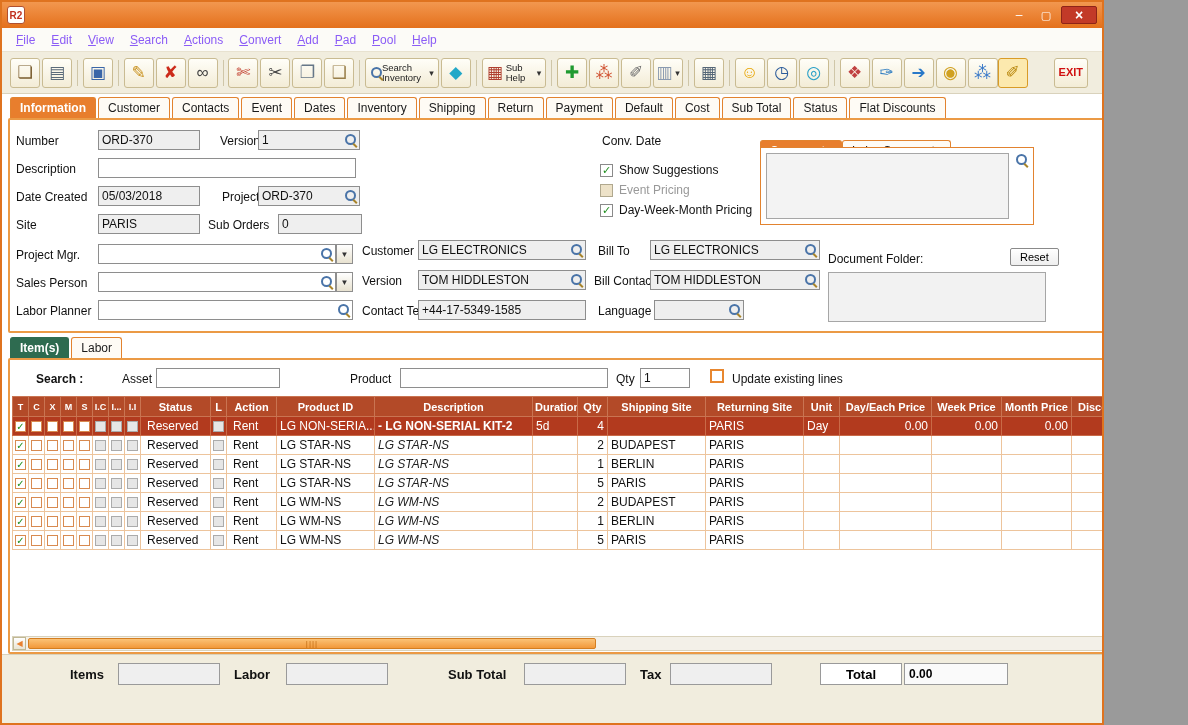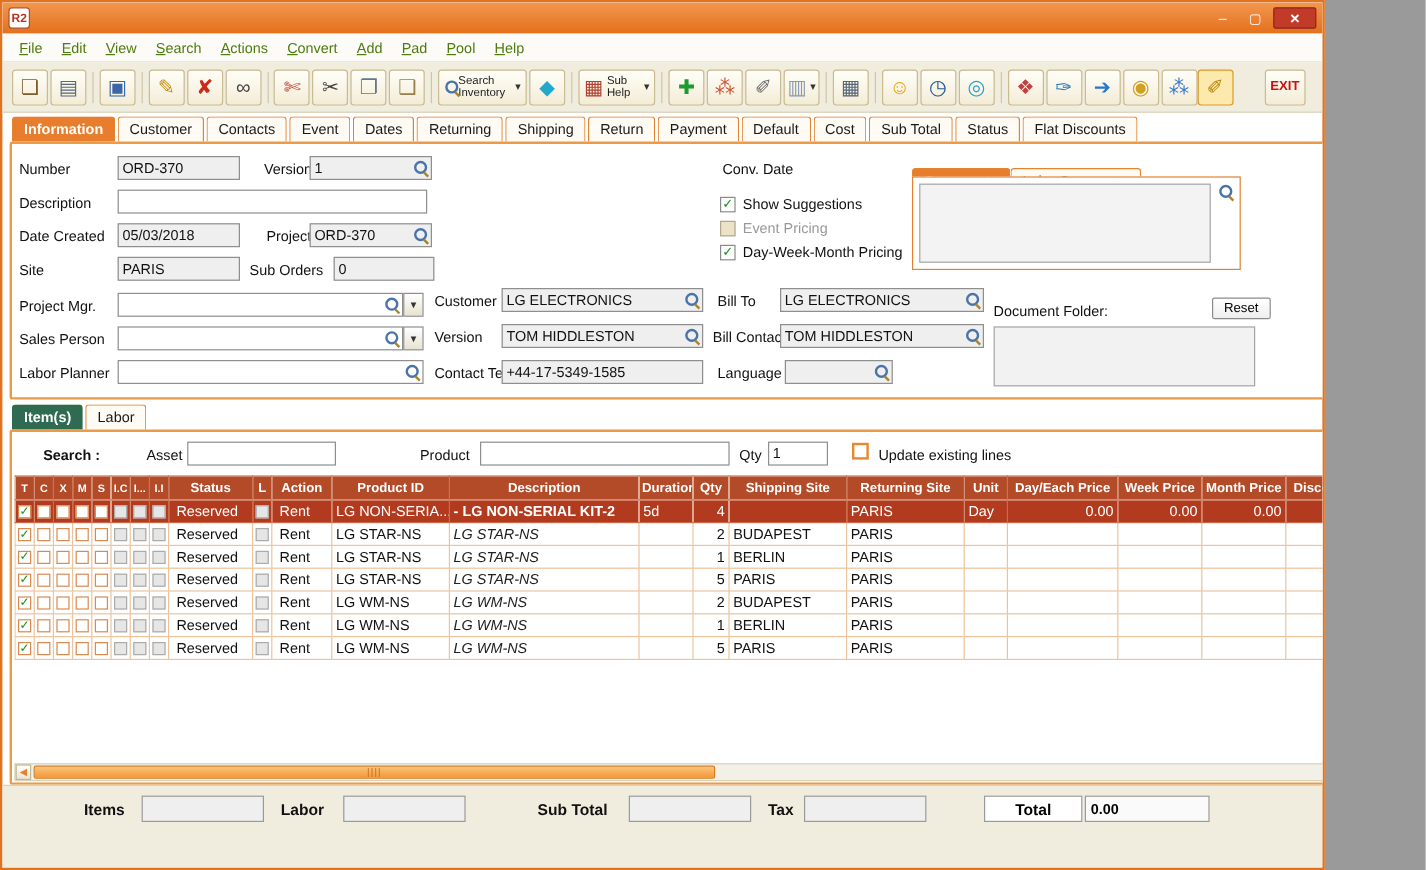--- a/index.html
+++ b/index.html
@@ -8,21 +8,21 @@
 
 .titlebar{position:absolute;left:0;top:0;right:0;height:26px;background:linear-gradient(#F2974F,#E4701C);display:flex;align-items:center;padding:0 5px}
 .appicon{width:18px;height:18px;background:#fff;border:1px solid #b05030;border-radius:3px;color:#C03020;font-size:10px;font-weight:bold;display:flex;align-items:center;justify-content:center;z-index:2}
 .title{position:absolute;left:0;right:0;text-align:center;color:#3d1e06;font-size:13px}
 .wbtns{margin-left:auto;display:flex;gap:3px;z-index:2;align-items:center}
 .wbtn{width:24px;height:18px;display:flex;align-items:center;justify-content:center;color:#fff;font-size:12px;cursor:default}
 .wbtn.max{font-size:11px}
 .wbtn.close{background:#C23A28;border:1px solid #8E2418;border-radius:2px;width:36px;font-size:14px;font-weight:bold}
 
 .menubar{position:absolute;left:0;top:26px;right:0;height:24px;background:#FCFBF7;border-bottom:1px solid #E8E2D0;display:flex;align-items:center;padding:0 6px}
-.menu-item{display:inline-block;padding:2px 8px;font-size:12px;color:#4d7c0f;cursor:default}
+.menu-item{display:inline-block;padding:2px 8px;font-size:12px;color:#8b5cf6;cursor:default}
 .menu-item::first-letter{text-decoration:underline}
 
 .toolbar{position:absolute;left:0;top:50px;right:0;height:42px;background:#F1EDDE;border-bottom:1px solid #D9D2BC;display:flex;align-items:center;padding:0 8px}
 .tbleft,.tbright{display:flex;align-items:center;gap:2px}
 .tbright{margin-left:auto;gap:26px;padding-right:6px}
 .tbtn{height:30px;min-width:30px;background:linear-gradient(#FFFEF8,#F3ECD6);border:1px solid #C9BB92;border-radius:3px;display:flex;align-items:center;justify-content:center;gap:3px;padding:0 4px;cursor:default}
 .tbtn .glyph{font-size:17px;line-height:1}
 .tbtn .tlabel{font-size:9.5px;line-height:10px;text-align:left;color:#222;max-width:52px}
 .tbtn.hl{background:#FCE9AE;border-color:#D99B26}
 .tbtn.exit .tlabel{color:#D01010;font-weight:bold;font-size:11px;line-height:11px;max-width:none}
@@ -228,21 +228,21 @@
         </button>
       </div>
   </div>
 
   <div class="tabbar" data-name="tab-bar">
       <div class="tab sel" data-name="tab-information">Information</div>
       <div class="tab" data-name="tab-customer">Customer</div>
       <div class="tab" data-name="tab-contacts">Contacts</div>
       <div class="tab" data-name="tab-event">Event</div>
       <div class="tab" data-name="tab-dates">Dates</div>
-      <div class="tab" data-name="tab-schedules">Returning</div>
+      <div class="tab" data-name="tab-schedules">Inventory</div>
       <div class="tab" data-name="tab-shipping">Shipping</div>
       <div class="tab" data-name="tab-return">Return</div>
       <div class="tab" data-name="tab-payment">Payment</div>
       <div class="tab" data-name="tab-default">Default</div>
       <div class="tab" data-name="tab-cost">Cost</div>
       <div class="tab" data-name="tab-sub-total">Sub Total</div>
       <div class="tab" data-name="tab-status">Status</div>
       <div class="tab" data-name="tab-flat-discounts">Flat Discounts</div>
     </div>
 

